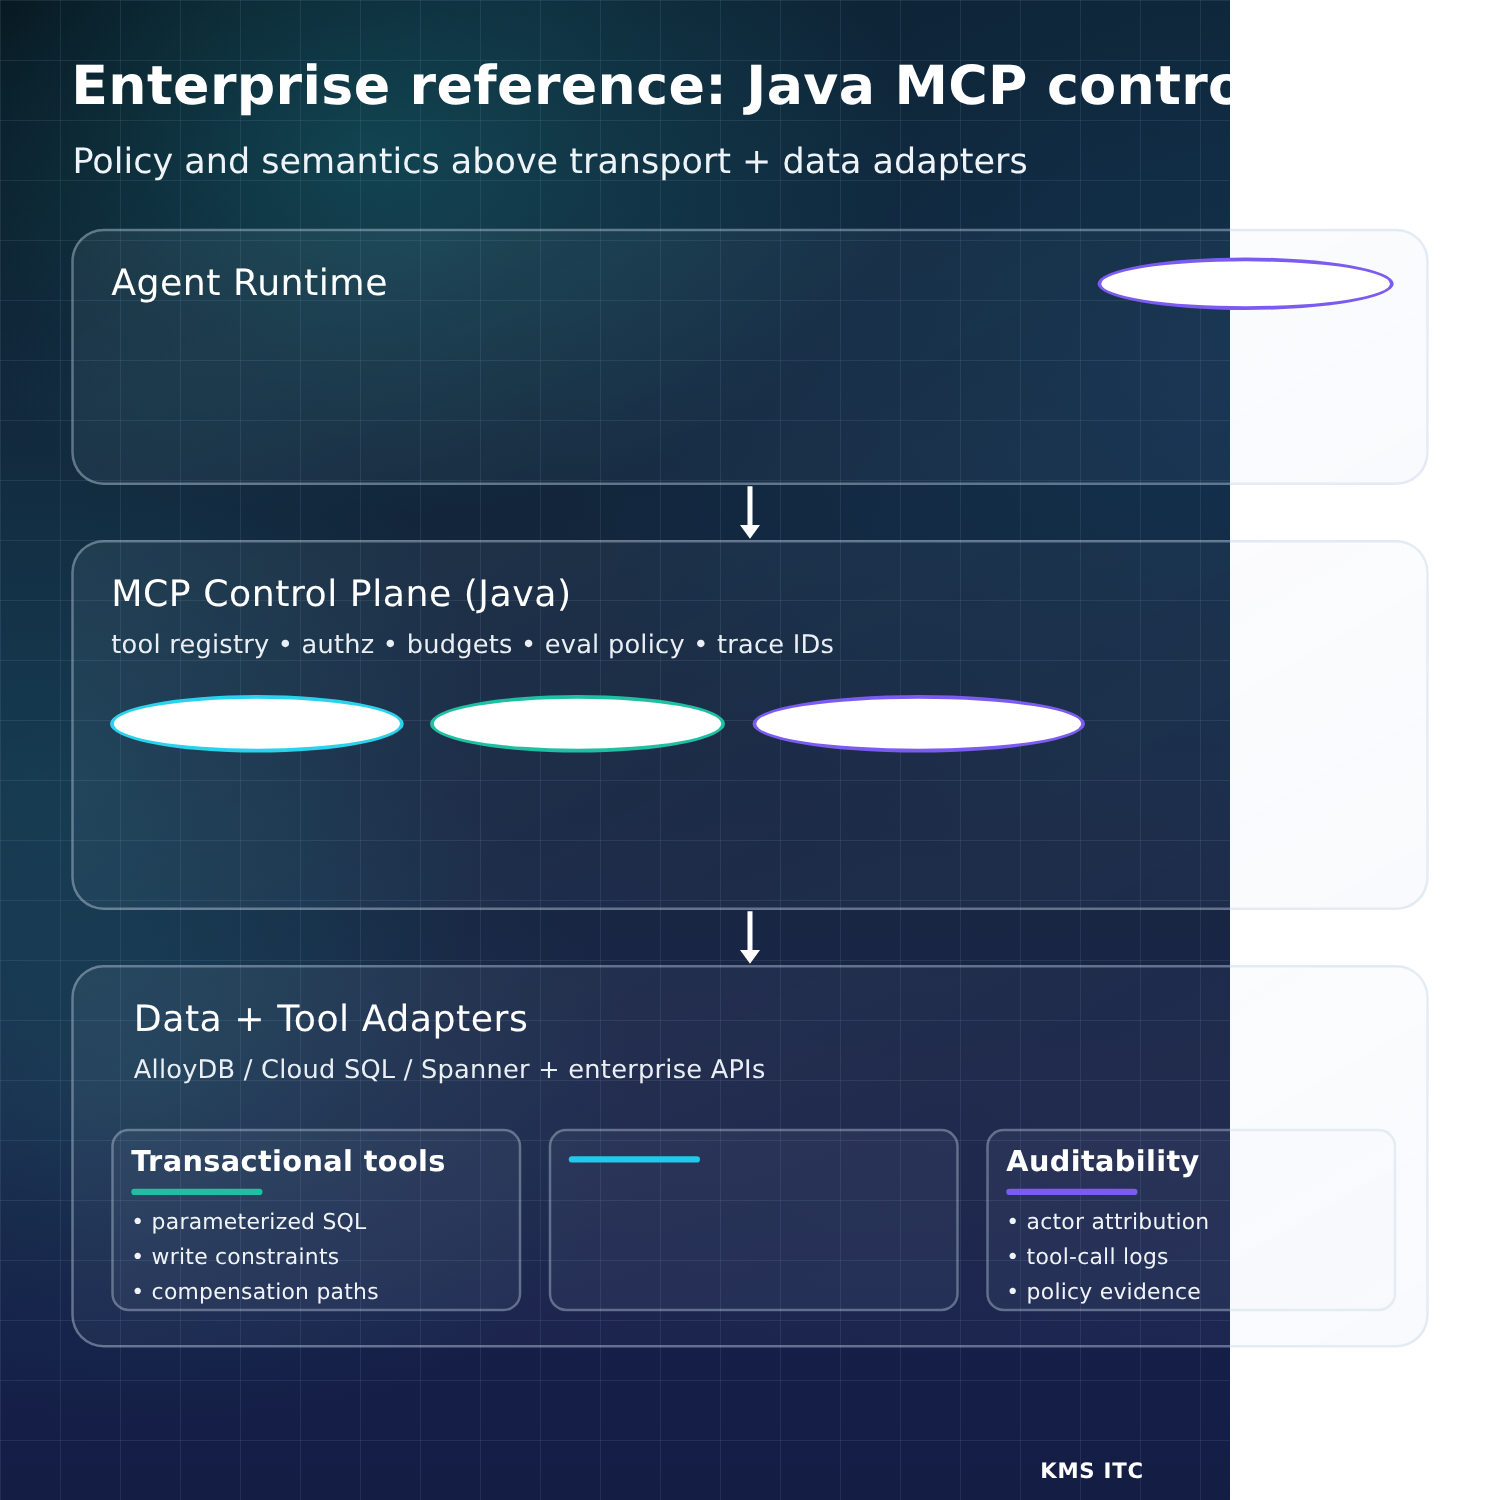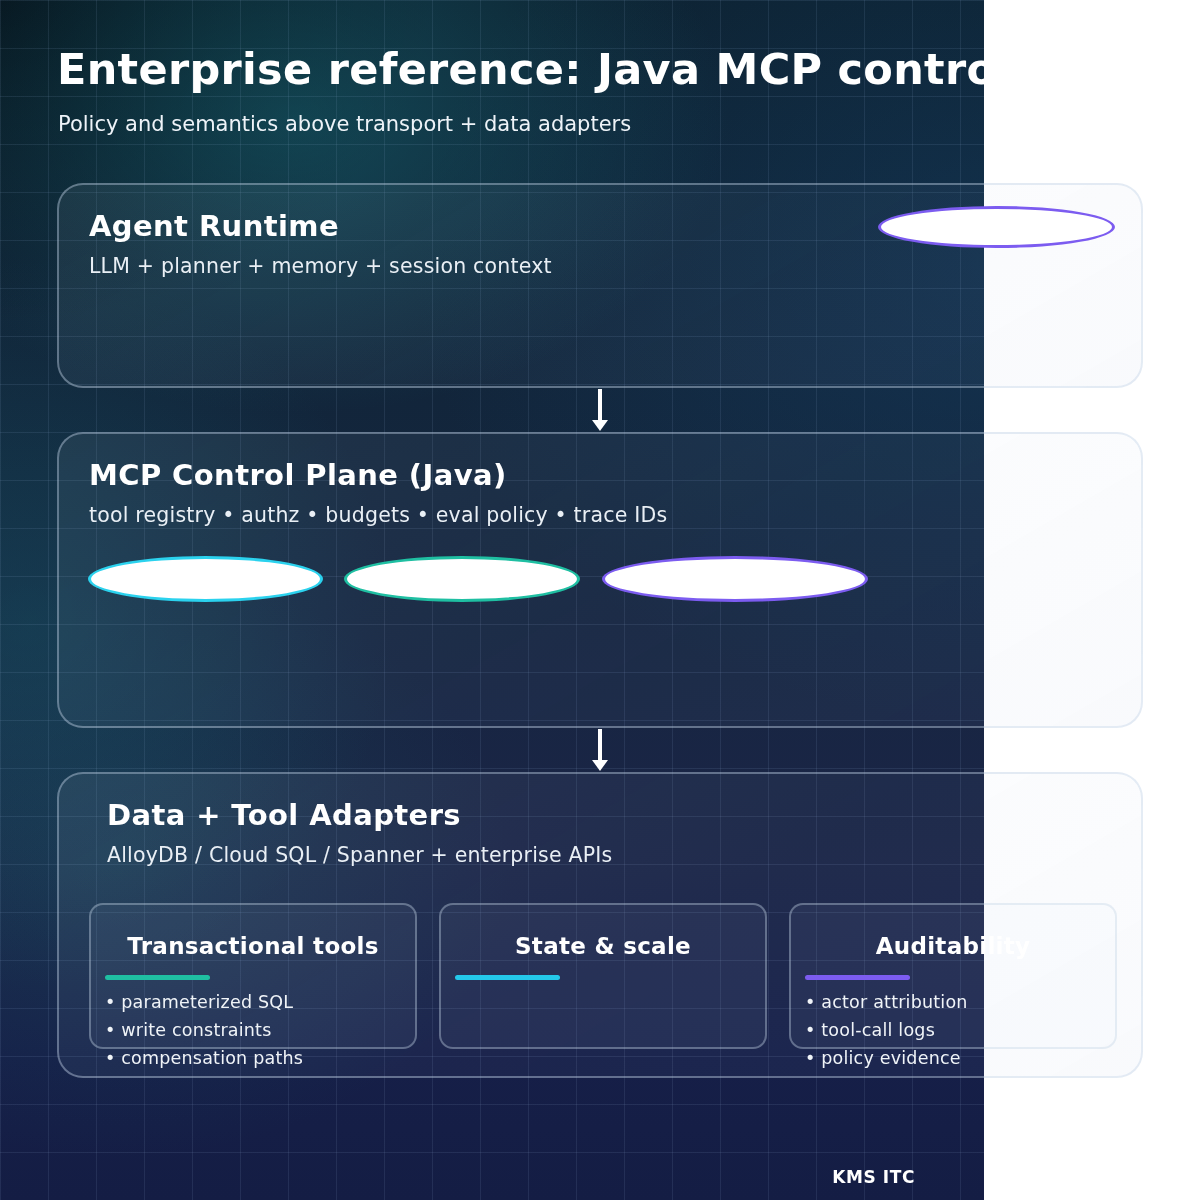--- a/index.html
+++ b/index.html
@@ -27,34 +27,34 @@
     background-size: 48px 48px;
     pointer-events: none;
   }
   .page-title {
     position: absolute; left: 57px; top: 44px; margin: 0;
     font-size: 43px; font-weight: bold; color: #ffffff; letter-spacing: 0.3px;
     white-space: nowrap;
   }
   .page-subtitle {
     position: absolute; left: 58px; top: 112px; margin: 0;
-    font-size: 21px; color: #eef3f8; white-space: nowrap;
+    font-size: 28px; color: #eef3f8; white-space: nowrap;
   }
   .layer {
     position: absolute; left: 57px; width: 1086px; box-sizing: border-box;
     background: linear-gradient(150deg, rgba(215,232,246,0.075) 0%, rgba(170,190,225,0.045) 55%, rgba(150,170,215,0.06) 100%);
     border: 2px solid rgba(196,213,230,0.42);
     border-radius: 26px;
     padding: 24px 30px;
   }
   .layer-1 { top: 183px; height: 205px; }
   .layer-2 { top: 432px; height: 296px; }
   .layer-3 { top: 772px; height: 306px; padding-left: 48px; }
   .layer-title {
-    margin: 0; font-size: 29px; font-weight: bold; color: #ffffff; letter-spacing: 0.4px;
+    margin: 0; font-size: 29px; font-weight: normal; color: #ffffff; letter-spacing: 0.4px;
   }
   .layer-subtitle {
     margin: 11px 0 0; font-size: 20.5px; color: #e9eff5; letter-spacing: 0.2px;
   }
   .ellipse {
     position: absolute;
     background: #ffffff;
     border-style: solid; border-width: 3px;
     border-radius: 50%;
   }
@@ -80,21 +80,21 @@
     display: flex; gap: 22px;
   }
   .sub-card {
     width: 328px; height: 146px; box-sizing: border-box;
     background: rgba(218,232,246,0.05);
     border: 2px solid rgba(196,213,230,0.38);
     border-radius: 14px;
     padding: 12px 14px;
   }
   .sub-card-title {
-    margin: 16px; font-size: 23px; font-weight: bold; color: #ffffff; letter-spacing: 0.3px; text-align: center;
+    margin: 0; font-size: 23px; font-weight: bold; color: #ffffff; letter-spacing: 0.3px;
   }
   .accent-bar {
     width: 105px; height: 5px; border-radius: 3px; margin-top: 8px;
   }
   .sub-card-list {
     list-style: none; margin: 8px 0 16px; padding: 0;
     font-size: 17.5px; line-height: 28px; color: #f0f4f8; letter-spacing: 0.2px;
   }
   .footer-brand {
     position: absolute; right: 57px; top: 1155px; margin: 12px;
@@ -105,21 +105,20 @@
 <body>
 
 <div class="canvas">
   <div class="grid-overlay"></div>
 
   <h1 class="page-title">Enterprise reference: Java MCP control plane</h1>
   <p class="page-subtitle">Policy and semantics above transport + data adapters</p>
 
   <section class="layer layer-1">
     <h2 class="layer-title">Agent Runtime</h2>
-    <p class="layer-subtitle">LLM + planner + memory + session context</p>
     <div class="ellipse node-runtime" style="border-color: rgb(124, 92, 240);"></div>
   </section>
 
   <div class="arrow arrow-1">
     <div class="arrow-line"></div>
     <div class="arrow-head"></div>
   </div>
 
   <section class="layer layer-2">
     <h2 class="layer-title">MCP Control Plane (Java)</h2>
@@ -144,21 +143,20 @@
         <h3 class="sub-card-title">Transactional tools</h3>
         <div class="accent-bar" style="background-color: rgb(31, 191, 162);"></div>
         <ul class="sub-card-list">
           <li>• parameterized SQL</li>
           <li>• write constraints</li>
           <li>• compensation paths</li>
         </ul>
       </div>
 
       <div class="sub-card">
-        <h3 class="sub-card-title">State &amp; scale</h3>
         <div class="accent-bar" style="background-color: rgb(36, 200, 234);"></div>
       </div>
 
       <div class="sub-card">
         <h3 class="sub-card-title">Auditability</h3>
         <div class="accent-bar" style="background-color: rgb(124, 92, 240);"></div>
         <ul class="sub-card-list">
           <li>• actor attribution</li>
           <li>• tool-call logs</li>
           <li>• policy evidence</li>

